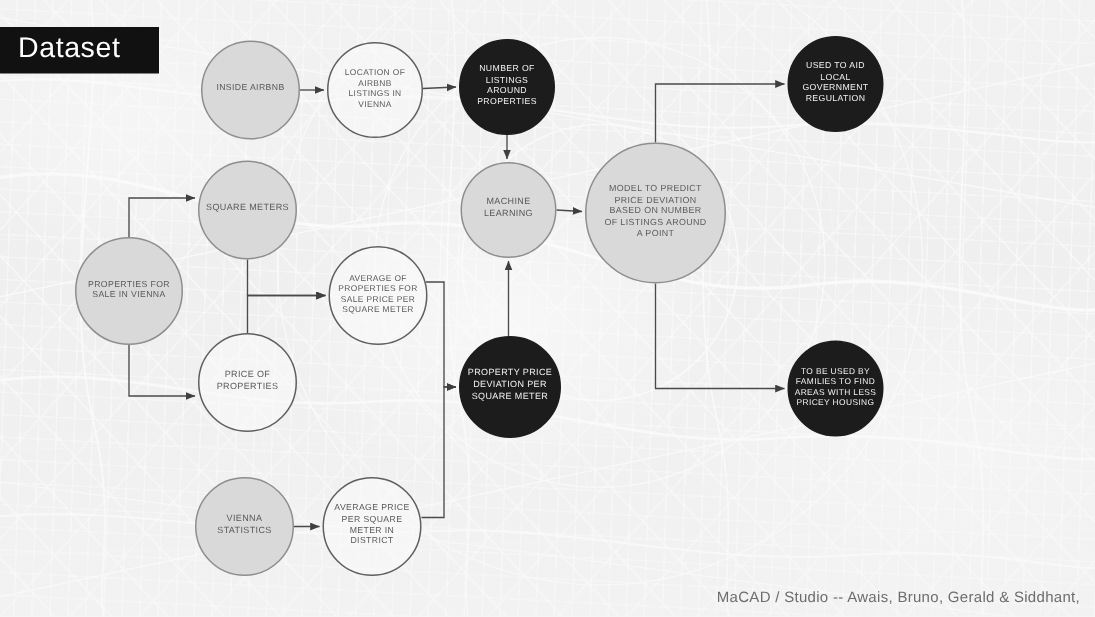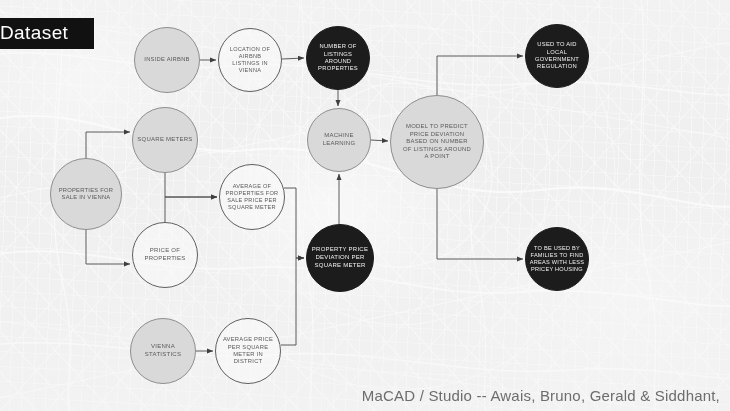--- a/index.html
+++ b/index.html
@@ -42,21 +42,21 @@
     background: linear-gradient(180deg, rgba(245,245,245,0.55) 0%, rgba(244,244,244,0.35) 40%, rgba(246,246,246,0.7) 100%);
     pointer-events: none;
   }
   
   #title-bar {
     position: absolute;
     left: 0px;
     top: 18px;
     background: #111111;
     color: #ffffff;
-    padding: 5px 26px 7px 0;
+    padding: 5px 26px 7px 12px;
     font-size: 19px;
     letter-spacing: 0.4px;
     line-height: 1;
     z-index: 40;
   }
   
   #edges {
     position: absolute;
     inset: 0;
     z-index: 10;
@@ -93,21 +93,21 @@
   .node.black {
     background: #1c1c1c;
     border: 1px solid #1c1c1c;
     color: #f2f2f2;
   }
   
   #footer {
     position: absolute;
     right: 10px;
     bottom: 7px;
-    font-size: 15px;
+    font-size: 10px;
     color: #6d6d6d;
     letter-spacing: 0.2px;
     z-index: 30;
   }
 </style>
 </head>
 <body>
 
 <div id="canvas">
 

